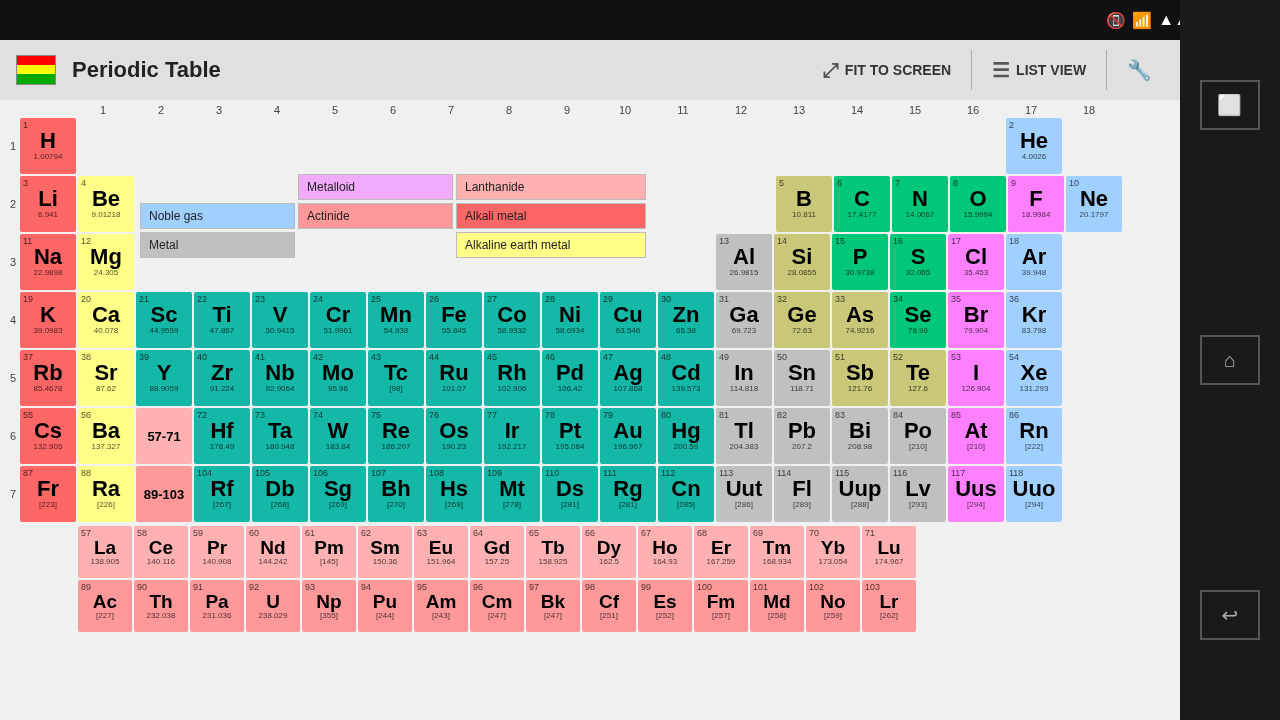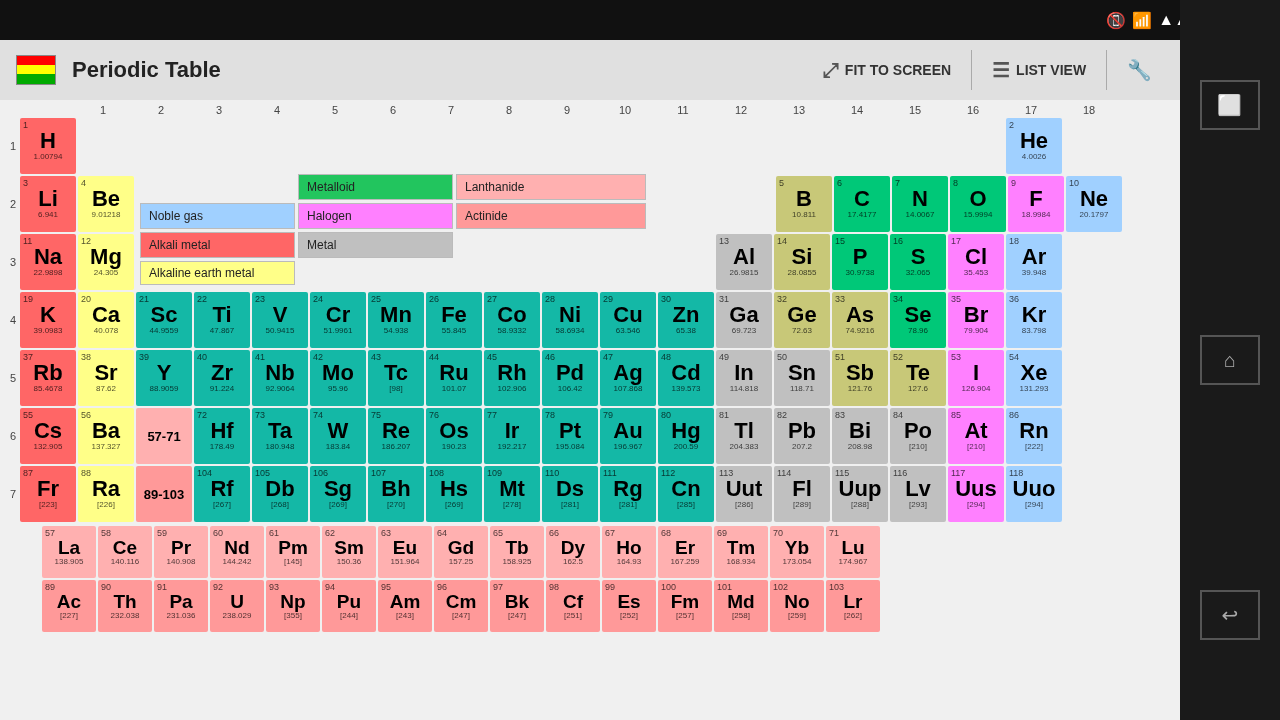--- a/index.html
+++ b/index.html
@@ -176,21 +176,21 @@
       align-items: center;
       font-size: 12px;
       color: #222;
       padding: 4px 8px;
       border: 1px solid #bbb;
     }
     
     
     #bottom-rows {
       margin-top: 4px;
-      margin-left: 36px;
+      margin-left: 72px;
     }
     .bottom-row {
       display: flex;
       gap: 2px;
       height: 52px;
       margin-bottom: 2px;
     }
     .element.sm {
       height: 52px;
       width: 54px;
@@ -312,24 +312,23 @@
               <div class="element alkaline">
                 <span class="num">4</span>
                 <span class="symbol">Be</span>
                 <span class="mass">9.01218</span>
               </div>
 
               <div style="width:638px; height:56px; position:relative;">
 
                 <div style="position:absolute; top:-2px; left:4px; display:grid; grid-template-columns: 155px 155px 190px; grid-template-rows: 26px 26px 26px; gap:3px;">
                   <div class="legend-item nonmetal" style="background:#00c878;margin-top:32px;">Non-metal</div>
-                  <div class="legend-item metalloid" style="background:#22c55e;">Metalloid</div>
+                  <div class="legend-item metalloid" style="background:#f0abfc;">Metalloid</div>
                   <div class="legend-item lanthanide" style="background:#ffb0b0;">Lanthanide</div>
                   <div class="legend-item noble-gas" style="background:#a0d0ff;">Noble gas</div>
-                  <div class="legend-item halogen" style="background:#ff80ff;">Halogen</div>
                   <div class="legend-item actinide" style="background:#ff9999;">Actinide</div>
                   <div class="legend-item alkali" style="background:#ff6666;">Alkali metal</div>
                   <div class="legend-item metal" style="background:#c0c0c0;">Metal</div>
                   <div></div>
                   <div class="legend-item alkaline" style="background:#ffff88;">Alkaline earth metal</div>
                 </div>
               </div>
               <div class="element metalloid">
                 <span class="num">5</span>
                 <span class="symbol">B</span>

